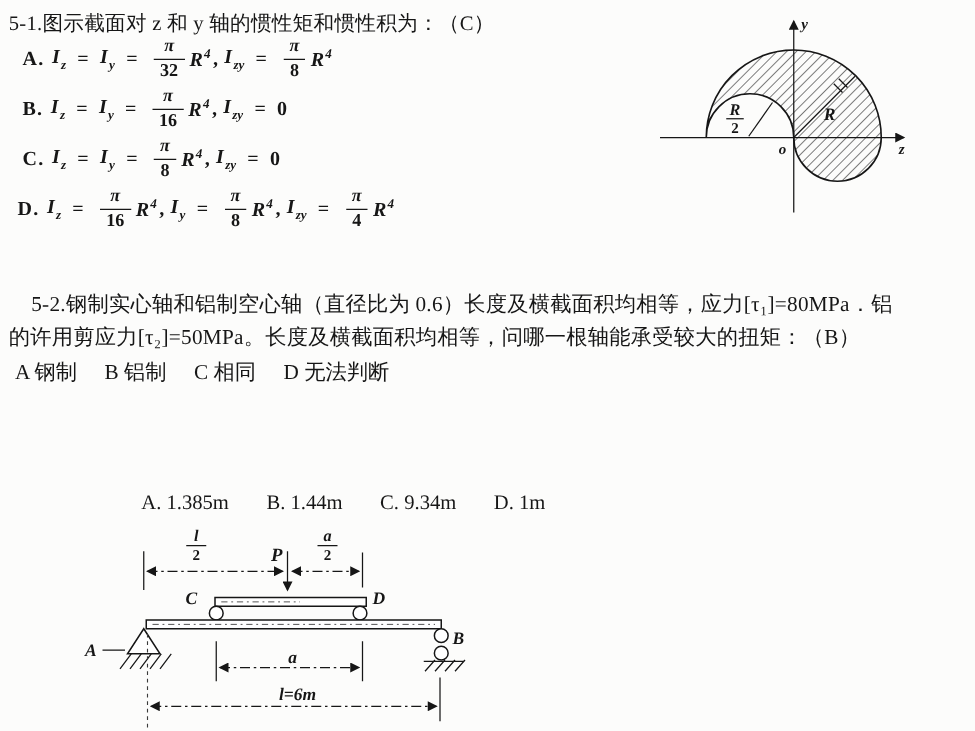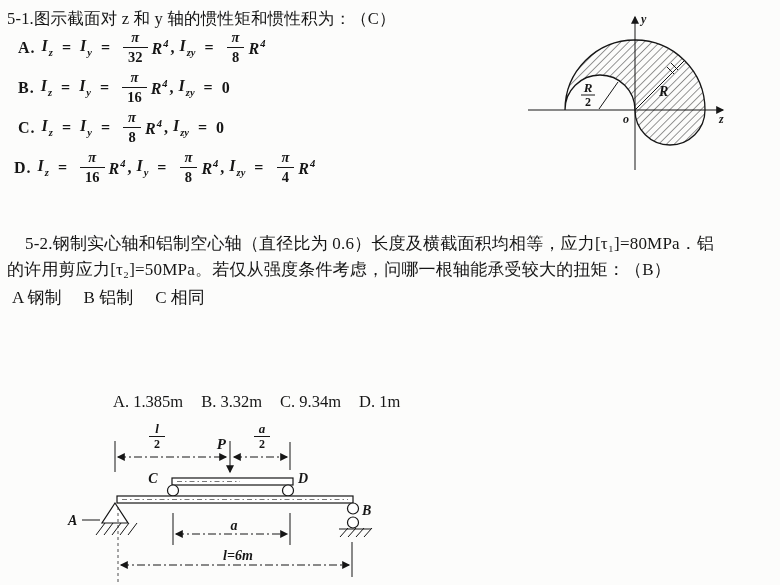--- a/index.html
+++ b/index.html
@@ -142,30 +142,31 @@
     <text x="186" y="18" class="olbl">y</text>
     <text x="264" y="118" class="olbl">z</text>
     <text x="168" y="118" class="olbl">o</text>
     <text x="204" y="91">R</text>
     <text x="133" y="87" class="flbl" text-anchor="middle">R</text>
     <line class="ln" x1="126" y1="90" x2="140" y2="90"></line>
     <text x="133" y="101" class="dnum" text-anchor="middle">2</text>
   </svg>
 
   <div class="cjk" style="left:25px;top:231px">5-2.钢制实心轴和铝制空心轴（直径比为 0.6）长度及横截面积均相等，应力[τ₁]=80MPa．铝</div>
-  <div class="cjk" style="left:7px;top:257px">的许用剪应力[τ₂]=50MPa。若仅从强度条件考虑，问哪一根轴能承受较大的扭矩：（B）</div>
+  <div class="cjk" style="left:7px;top:257px">的许用剪应力[τ₂]=50MPa。长度及横截面积均相等，问哪一根轴能承受较大的扭矩：（B）</div>
   <div class="opts" style="left:12px;top:286px;gap:22px">
     <span>A 钢制</span>
     <span>B 铝制</span>
     <span>C 相同</span>
-  </div>
-
-  <div class="opts" style="left:113px;top:392px;gap:18px;font-size:16.5px">
+    <span>D 无法判断</span>
+  </div>
+
+  <div class="opts" style="left:113px;top:392px;gap:30px;font-size:16.5px">
     <span>A. 1.385m</span>
-    <span>B. 3.32m</span>
+    <span>B. 1.44m</span>
     <span>C. 9.34m</span>
     <span>D. 1m</span>
   </div>
 
   <svg viewBox="0 0 380 170" style="left:60px;top:415px;width:380px;height:170px">
     <defs>
       <marker id="arwB" viewBox="0 0 10 10" refX="8.5" refY="5" markerWidth="9" markerHeight="8" orient="auto-start-reverse" markerUnits="userSpaceOnUse">
         <path d="M0 0 L10 5 L0 10 z" fill="#161616"></path>
       </marker>
     </defs>

